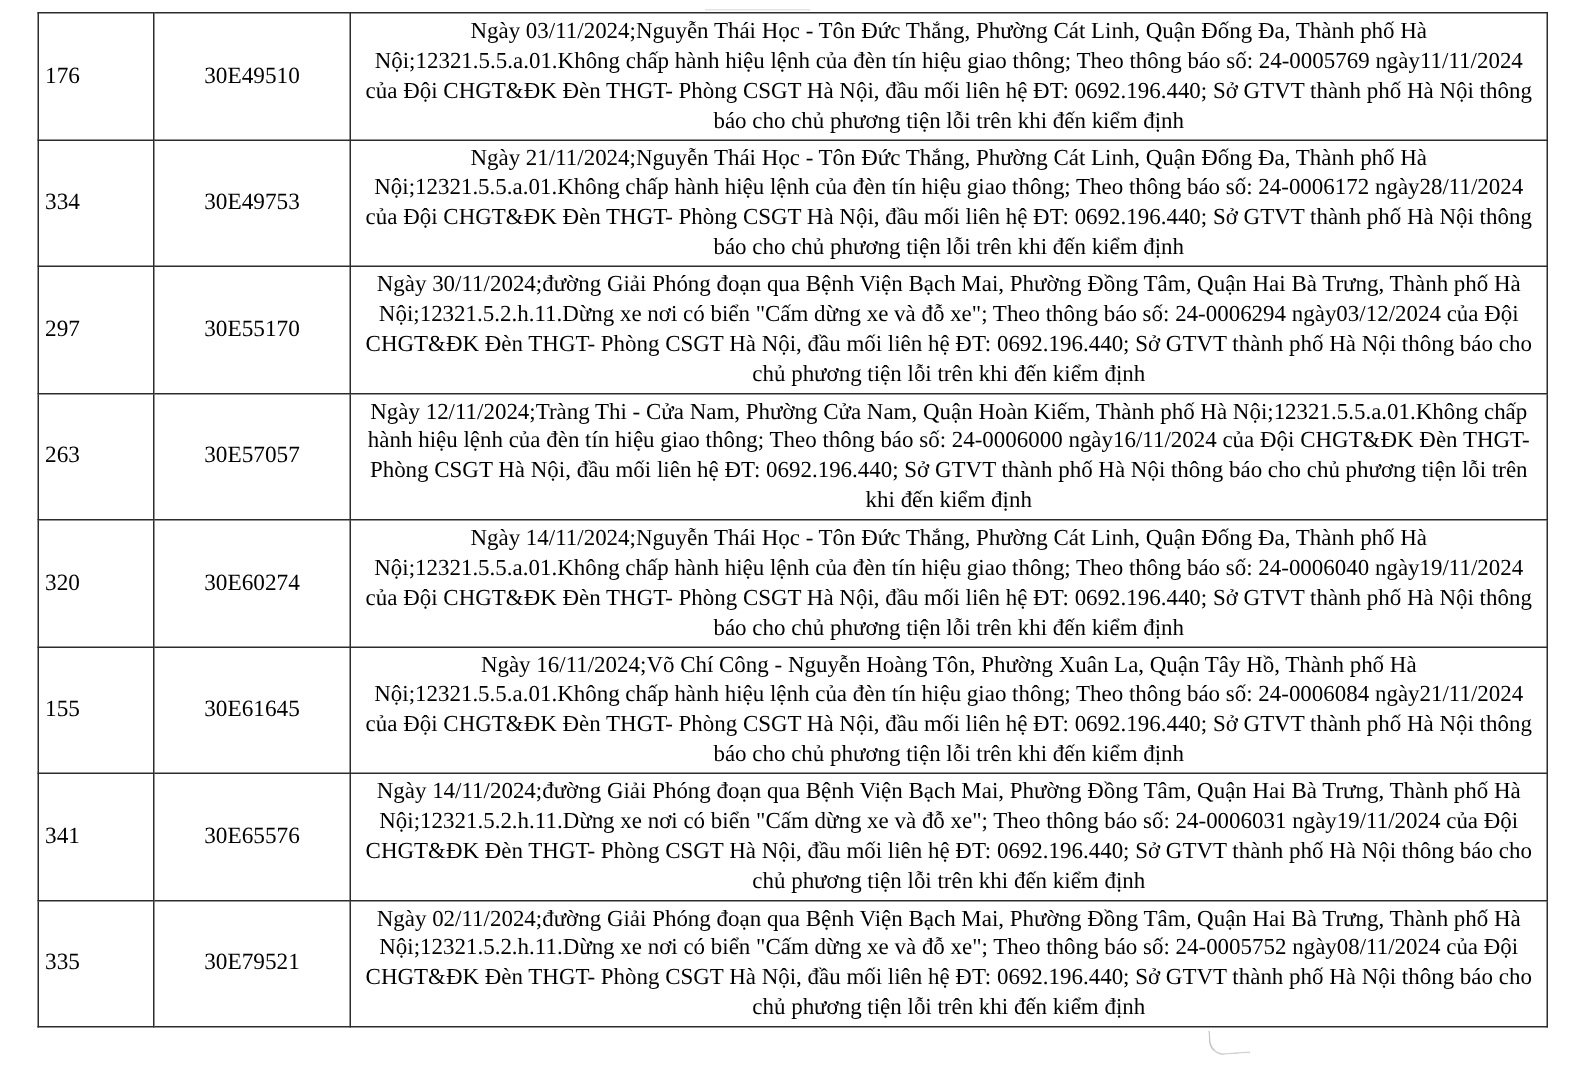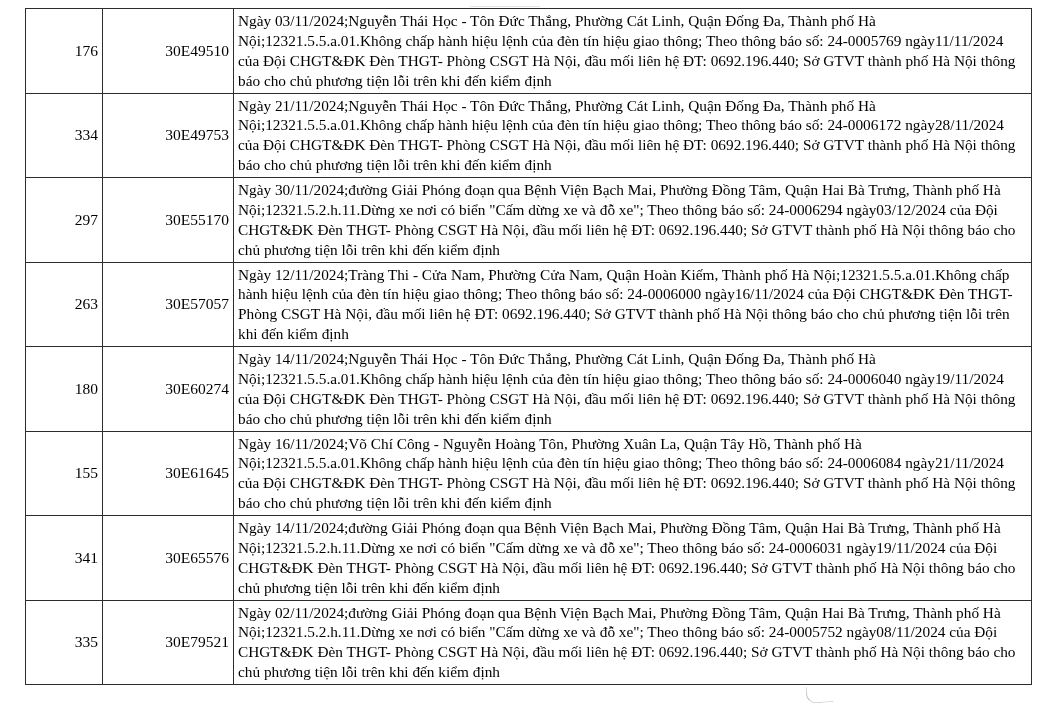--- a/index.html
+++ b/index.html
@@ -26,37 +26,37 @@
     border-collapse: collapse;
     table-layout: fixed;
   }
   table.violation-table td {
     border: 1px solid #2c2c2c;
     vertical-align: middle;
     padding: 2px 4px;
   }
   td.col-index {
     width: 68px;
-    text-align: right;
+    text-align: left;
     font-size: 15.5px;
   }
   td.col-plate {
     width: 122px;
-    text-align: right;
+    text-align: center;
     font-size: 15.5px;
   }
   td.col-detail {
     text-align: center;
     font-size: 15.3px;
     line-height: 1.30;
     padding: 3px 8px 4px 8px;
   }
   .detail-text {
     display: block;
-    text-align: left;
+    text-align: center;
   }
   
   .scan-mark {
     position: absolute;
     pointer-events: none;
   }
   .mark-a {
     left: 806px;
     top: 686px;
     width: 26px;
@@ -112,21 +112,21 @@
 
       <tr>
         <td class="col-index">263</td>
         <td class="col-plate">30E57057</td>
         <td class="col-detail">
           <span class="detail-text">Ngày 12/11/2024;Tràng Thi - Cửa Nam, Phường Cửa Nam, Quận Hoàn Kiếm, Thành phố Hà Nội;12321.5.5.a.01.Không chấp hành hiệu lệnh của đèn tín hiệu giao thông; Theo thông báo số: 24-0006000 ngày16/11/2024 của Đội CHGT&amp;ĐK Đèn THGT- Phòng CSGT Hà Nội, đầu mối liên hệ ĐT: 0692.196.440; Sở GTVT thành phố Hà Nội thông báo cho chủ phương tiện lỗi trên khi đến kiểm định</span>
         </td>
       </tr>
 
       <tr>
-        <td class="col-index">180</td>
+        <td class="col-index">320</td>
         <td class="col-plate">30E60274</td>
         <td class="col-detail">
           <span class="detail-text">Ngày 14/11/2024;Nguyễn Thái Học - Tôn Đức Thắng, Phường Cát Linh, Quận Đống Đa, Thành phố Hà Nội;12321.5.5.a.01.Không chấp hành hiệu lệnh của đèn tín hiệu giao thông; Theo thông báo số: 24-0006040 ngày19/11/2024 của Đội CHGT&amp;ĐK Đèn THGT- Phòng CSGT Hà Nội, đầu mối liên hệ ĐT: 0692.196.440; Sở GTVT thành phố Hà Nội thông báo cho chủ phương tiện lỗi trên khi đến kiểm định</span>
         </td>
       </tr>
 
       <tr>
         <td class="col-index">155</td>
         <td class="col-plate">30E61645</td>
         <td class="col-detail">

